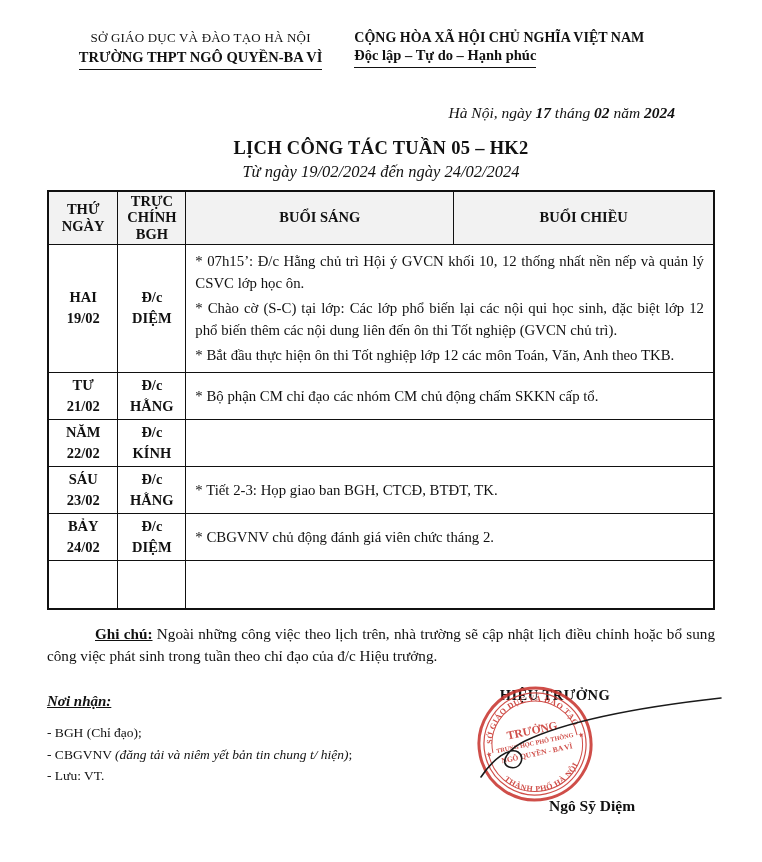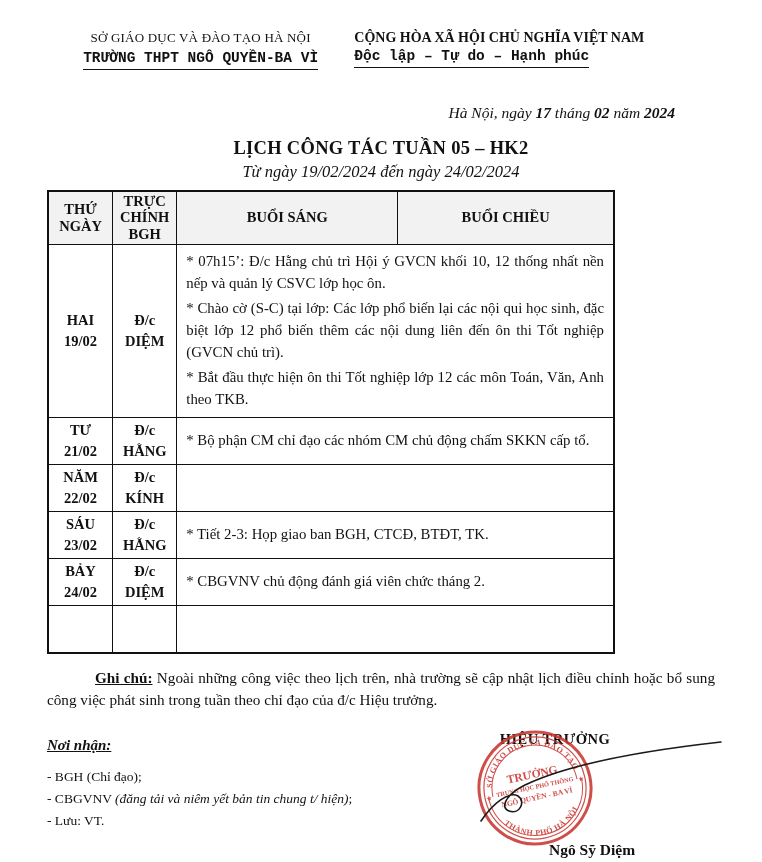--- a/index.html
+++ b/index.html
@@ -12,31 +12,31 @@
   .page { padding:30px 47px 0 47px; }
 
   
   .letterhead { display:flex; width:100%; }
   .lh-left  { width:46%; text-align:center; }
   .lh-right { width:54%; }
   .lh-line1-left  { font-size:13px; letter-spacing:.2px;text-align:center; }
   .lh-line2-left  { font-size:14.5px; font-weight:bold; margin-top:3px; }
   .lh-line1-right { font-size:14px; font-weight:bold; }
   .lh-line2-right { font-size:14.5px; font-weight:bold; margin-top:1px; }
-  .uline { display:inline-block; border-bottom:1.3px solid #111; padding-bottom:3px;font-family:Liberation Mono, monospace; }
+  .uline { display:inline-block; border-bottom:1.3px solid #111; padding-bottom:3px; }
 
   .dateline { text-align:right; padding-right:40px; margin-top:34px;
               font-style:italic; font-size:15.5px; }
   .dateline .b { font-weight:bold; }
 
   .doc-title { text-align:center; font-weight:bold; font-size:18.5px; margin-top:16px; letter-spacing:.3px; }
   .doc-subtitle { text-align:center; font-style:italic; font-size:16.5px; margin-top:3px; }
 
   
-  table.schedule { border-collapse:collapse; width:568px; margin-top:8px; border:2px solid #111; }
+  table.schedule { border-collapse:collapse; width:668px; margin-top:8px; border:2px solid #111; }
   table.schedule th, table.schedule td { border:1px solid #111; vertical-align:middle; }
   table.schedule thead th {
     background:#f2f2f2; font-weight:bold; text-align:center;
     font-size:14.5px; height:53px; line-height:1.15;
   }
   td.c-day, td.c-duty { text-align:center; font-weight:bold; font-size:14.5px; line-height:1.45; }
   td.c-content { padding:3px 9px 4px 9px; font-size:14.8px; }
   td.c-content p { margin:2.5px 0; line-height:1.5; text-align:justify; }
   tr.row-tall  { height:124px; }
   tr.row-short { height:47px; }

